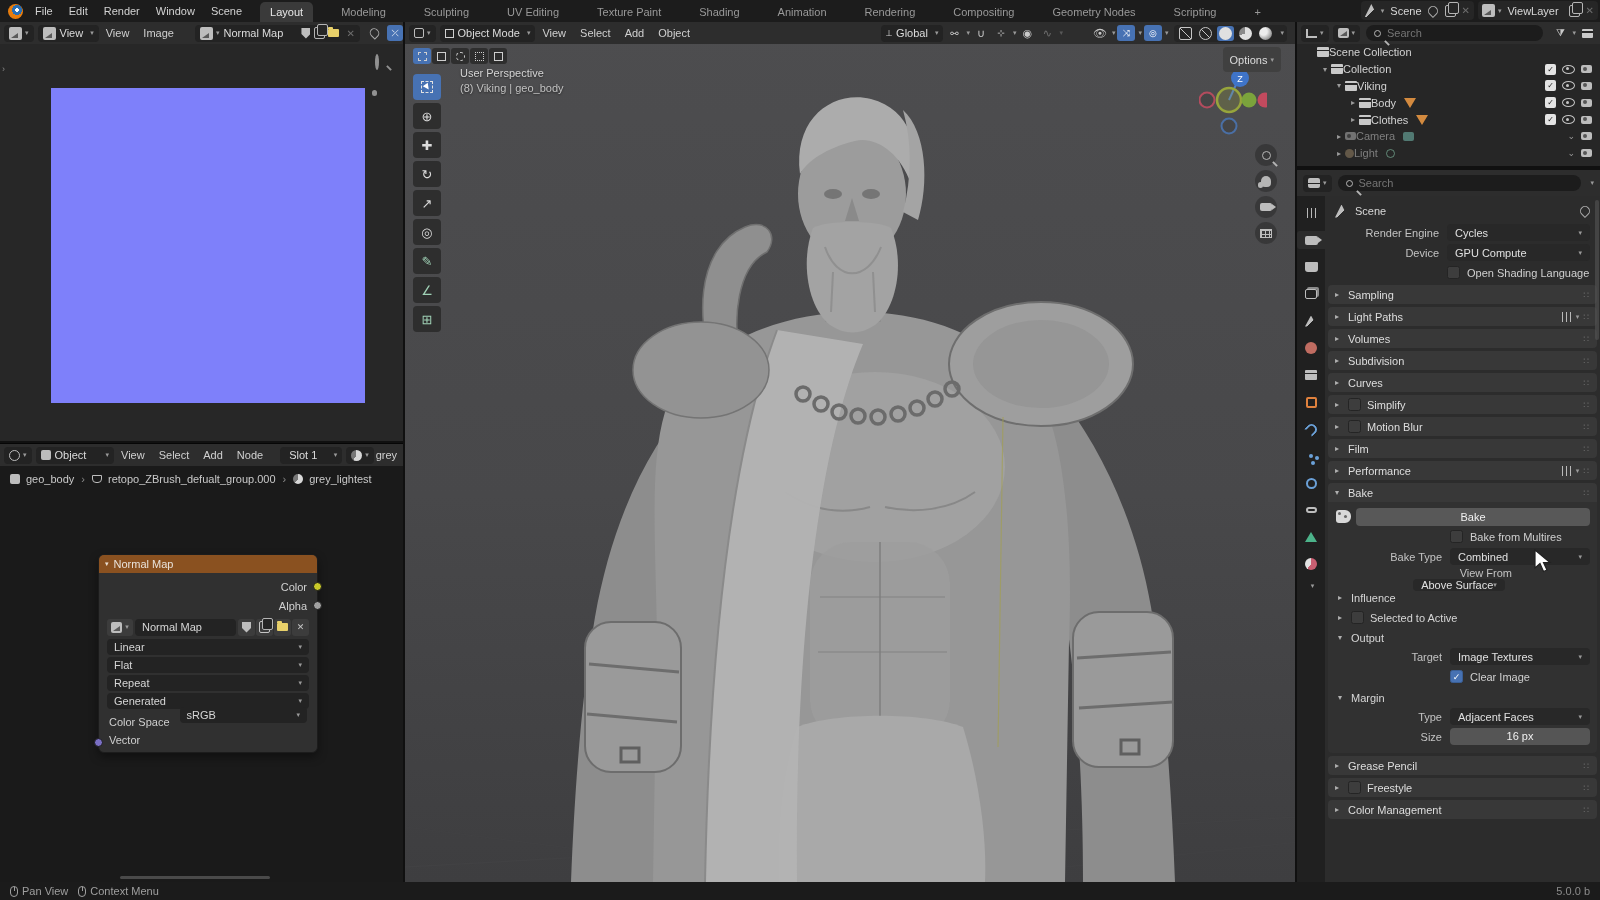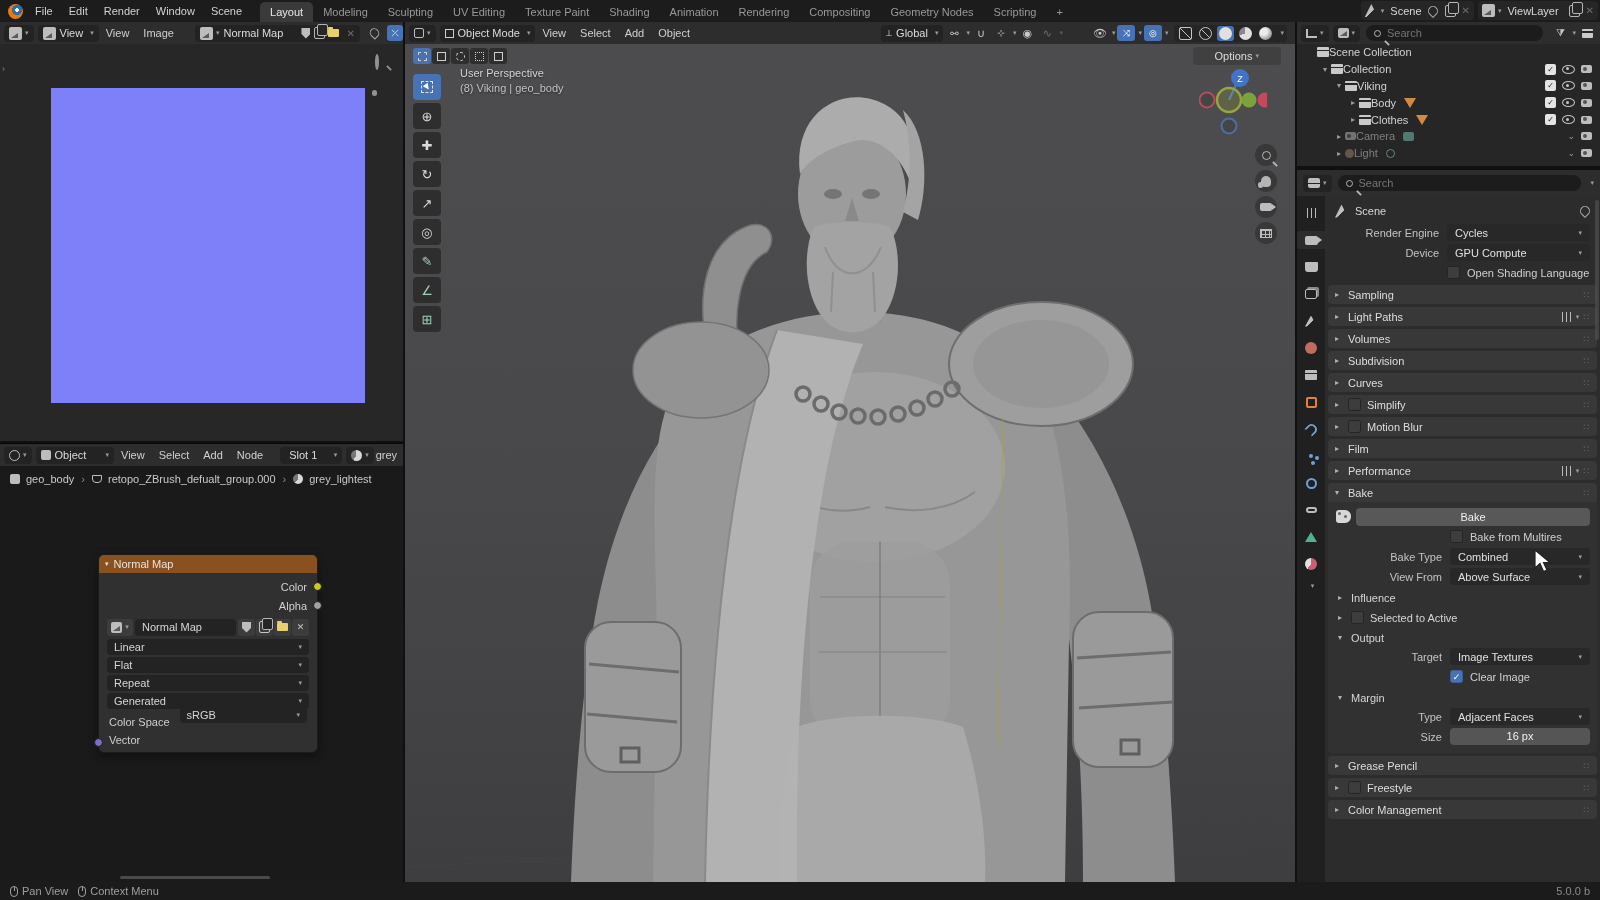--- a/index.html
+++ b/index.html
@@ -5,21 +5,21 @@
   * { margin:0; padding:0; box-sizing:border-box; }
   html,body { width:1600px; height:900px; overflow:hidden; background:#101010;
     font-family:"Liberation Sans", sans-serif; font-size:11px; color:#cfcfcf;
     -webkit-font-smoothing:antialiased; }
 
   
   #topbar { position:absolute; left:0; top:0; width:1600px; height:22px; background:#1c1c1c; display:flex; align-items:center; z-index:30; }
   .menu-item { padding:0 8px; color:#d2d2d2; cursor:default; }
   .blender-logo { width:15px; height:15px; margin:0 4px 0 8px; border-radius:50%;
     background:radial-gradient(circle at 60% 40%, #fff 0 2px, #2a6fb4 2px 5px, #e87d0d 5px 100%); }
-  .ws-tabs { display:flex; margin-left:10px; height:22px; align-items:flex-end; }
+  .ws-tabs { display:flex; margin-left:10px; height:22px; align-items:flex-end;gap:18px; }
   .ws-tab { padding:4px 10px 4px; color:#999; border-radius:5px 5px 0 0; }
   .ws-tab.active { background:#3a3a3a; color:#e8e8e8; }
   .topbar-right { position:absolute; right:2px; top:1px; display:flex; gap:4px; }
   .tb-block { display:flex; align-items:center; background:#262626; border-radius:4px; height:19px; padding:0 4px; }
   .tb-block .txt { padding:0 6px; color:#d8d8d8; }
   .mini-ic { width:13px; height:13px; display:inline-block; position:relative; }
   .ic-scene { background:linear-gradient(135deg,#bdbdbd 55%,transparent 55%); clip-path:polygon(50% 0,100% 100%,0 100%); }
   .ic-img { background:#bdbdbd; border-radius:2px; position:relative; }
   .ic-img::after { content:""; position:absolute; left:2px; bottom:2px; border-style:solid; border-width:0 0 5px 7px; border-color:transparent transparent #5a5a5a transparent; }
   .ic-copy { width:11px; height:12px; border:1.5px solid #b5b5b5; border-radius:2px; position:relative; }
@@ -63,21 +63,21 @@
   .folder::before { content:""; position:absolute; top:-2px; left:0; width:5px; height:2px; background:#e8d06a; border-radius:1px 1px 0 0; }
 
   
   #viewport { position:absolute; left:403px; top:22px; width:894px; height:860px;
     background:linear-gradient(180deg,#4d4d4f 0%,#48484a 55%,#3e3e40 100%); overflow:hidden; border-left:2px solid #101010; border-right:2px solid #101010; }
   #vp-header { position:absolute; left:0; top:0; width:100%; height:22px; background:#2d2d2d; display:flex; align-items:center; z-index:5; }
   #vp-toolrow { position:absolute; left:8px; top:26px; display:flex; gap:1px; z-index:5; }
   .selicon { width:18px; height:16px; border-radius:3px; background:#2e2e2e; display:flex; align-items:center; justify-content:center; }
   .selicon.active { background:#4772b3; }
   .selicon .sq { width:9px; height:9px; border:1px dashed #cfcfcf; }
-  #vp-options { position:absolute; right:14px; top:25px; background:#404040; border-radius:4px; height:18px; display:flex; align-items:center; padding:0 22px; color:#dcdcdc; z-index:5; }
+  #vp-options { position:absolute; right:14px; top:25px; background:#404040; border-radius:4px; height:25px; display:flex; align-items:center; padding:0 7px; color:#dcdcdc; z-index:5; }
   #vp-toolbar { position:absolute; left:8px; top:52px; display:flex; flex-direction:column; gap:3px; z-index:5; }
   .tbtn { width:28px; height:26px; border-radius:4px; background:#2e2e2e; color:#dcdcdc; display:flex; align-items:center; justify-content:center; font-size:13px; }
   .tbtn.active { background:#4772b3; }
   .dashsq { width:12px; height:12px; border:1px dashed #e2e2e2; display:flex; align-items:center; justify-content:center; }
   .tri { width:0; height:0; border-left:3px solid transparent; border-right:3px solid transparent; border-top:6px solid #fff; transform:rotate(-35deg); }
   #vp-text { position:absolute; left:55px; top:44px; color:#d4d4d4; line-height:15px; z-index:4; text-shadow:0 1px 2px rgba(0,0,0,.5); }
   .vhdr-group { display:flex; align-items:center; margin-left:auto; }
   .hic { width:18px; height:16px; border-radius:3px; display:flex; align-items:center; justify-content:center; margin-left:2px; color:#c9c9c9; }
   .hic.blue { background:#4772b3; color:#fff; }
   .sphere { width:13px; height:13px; border-radius:50%; }
@@ -756,21 +756,21 @@
         <span class="cbx"></span>
         <span class="cb-label">Bake from Multires</span>
       </div>
       <div class="prow" style="margin-right:7px;">
         <span class="plabel">Bake Type</span>
         <div class="pdd">
             <span>Combined</span>
             <span class="dar">▾</span>
           </div>
       </div>
-      <div class="prow" style="margin-right:7px;">
+      <div class="prow" style="margin-right:7px;flex-direction:column;">
         <span class="plabel">View From</span>
         <div class="pdd">
             <span>Above Surface</span>
             <span class="dar">▾</span>
           </div>
       </div>
       <div class="subhead">
           <span class="pch">▸</span>
           <span>Influence</span>
         </div>

